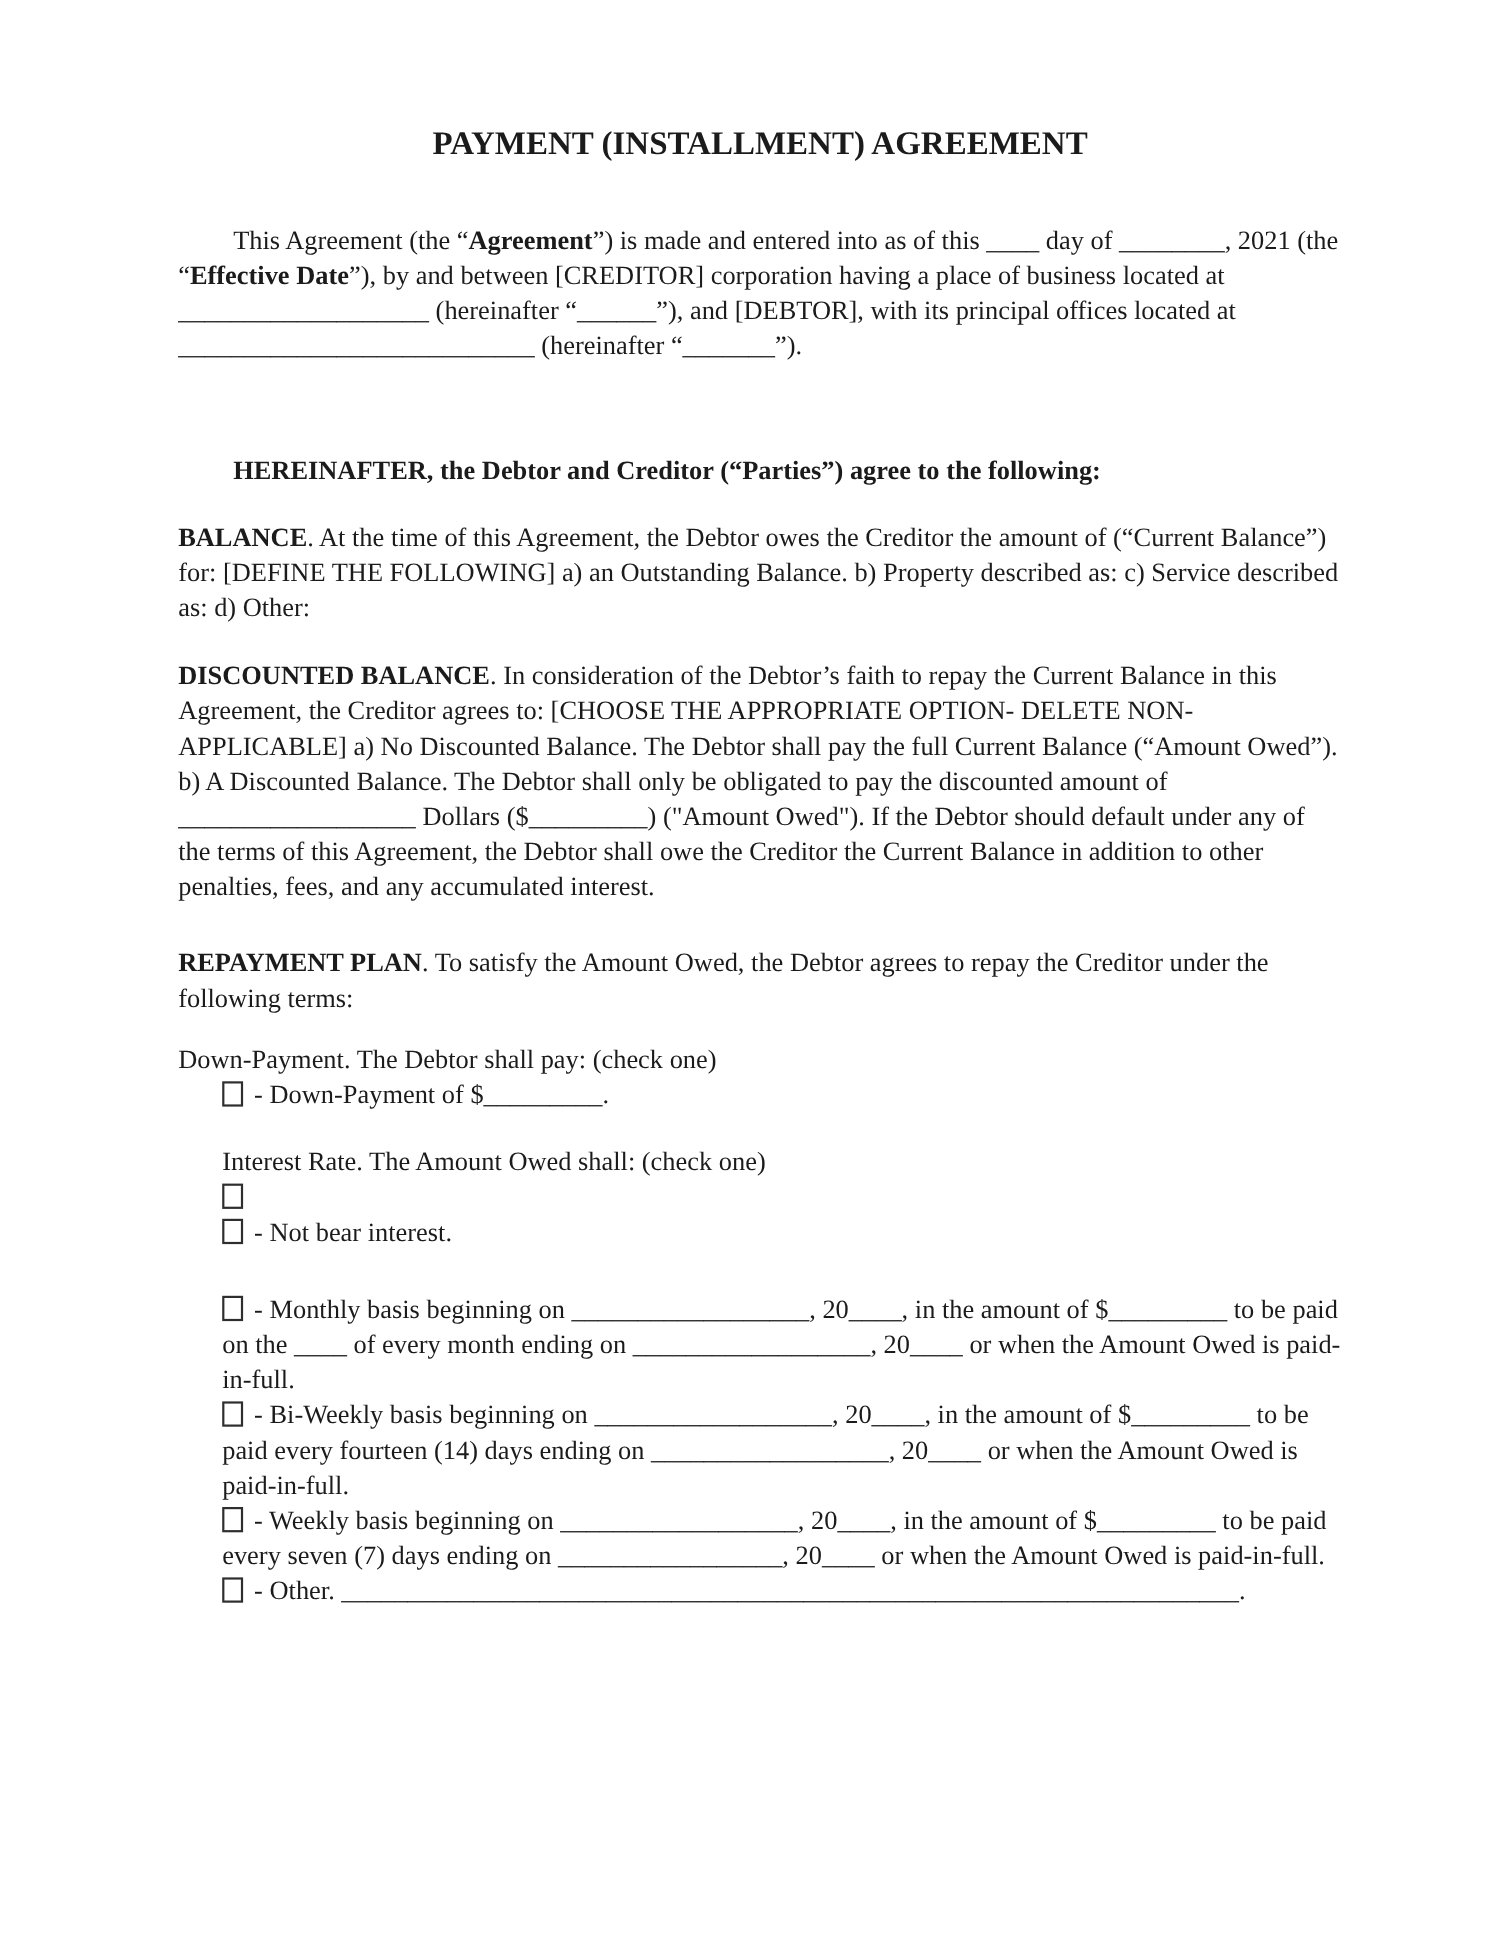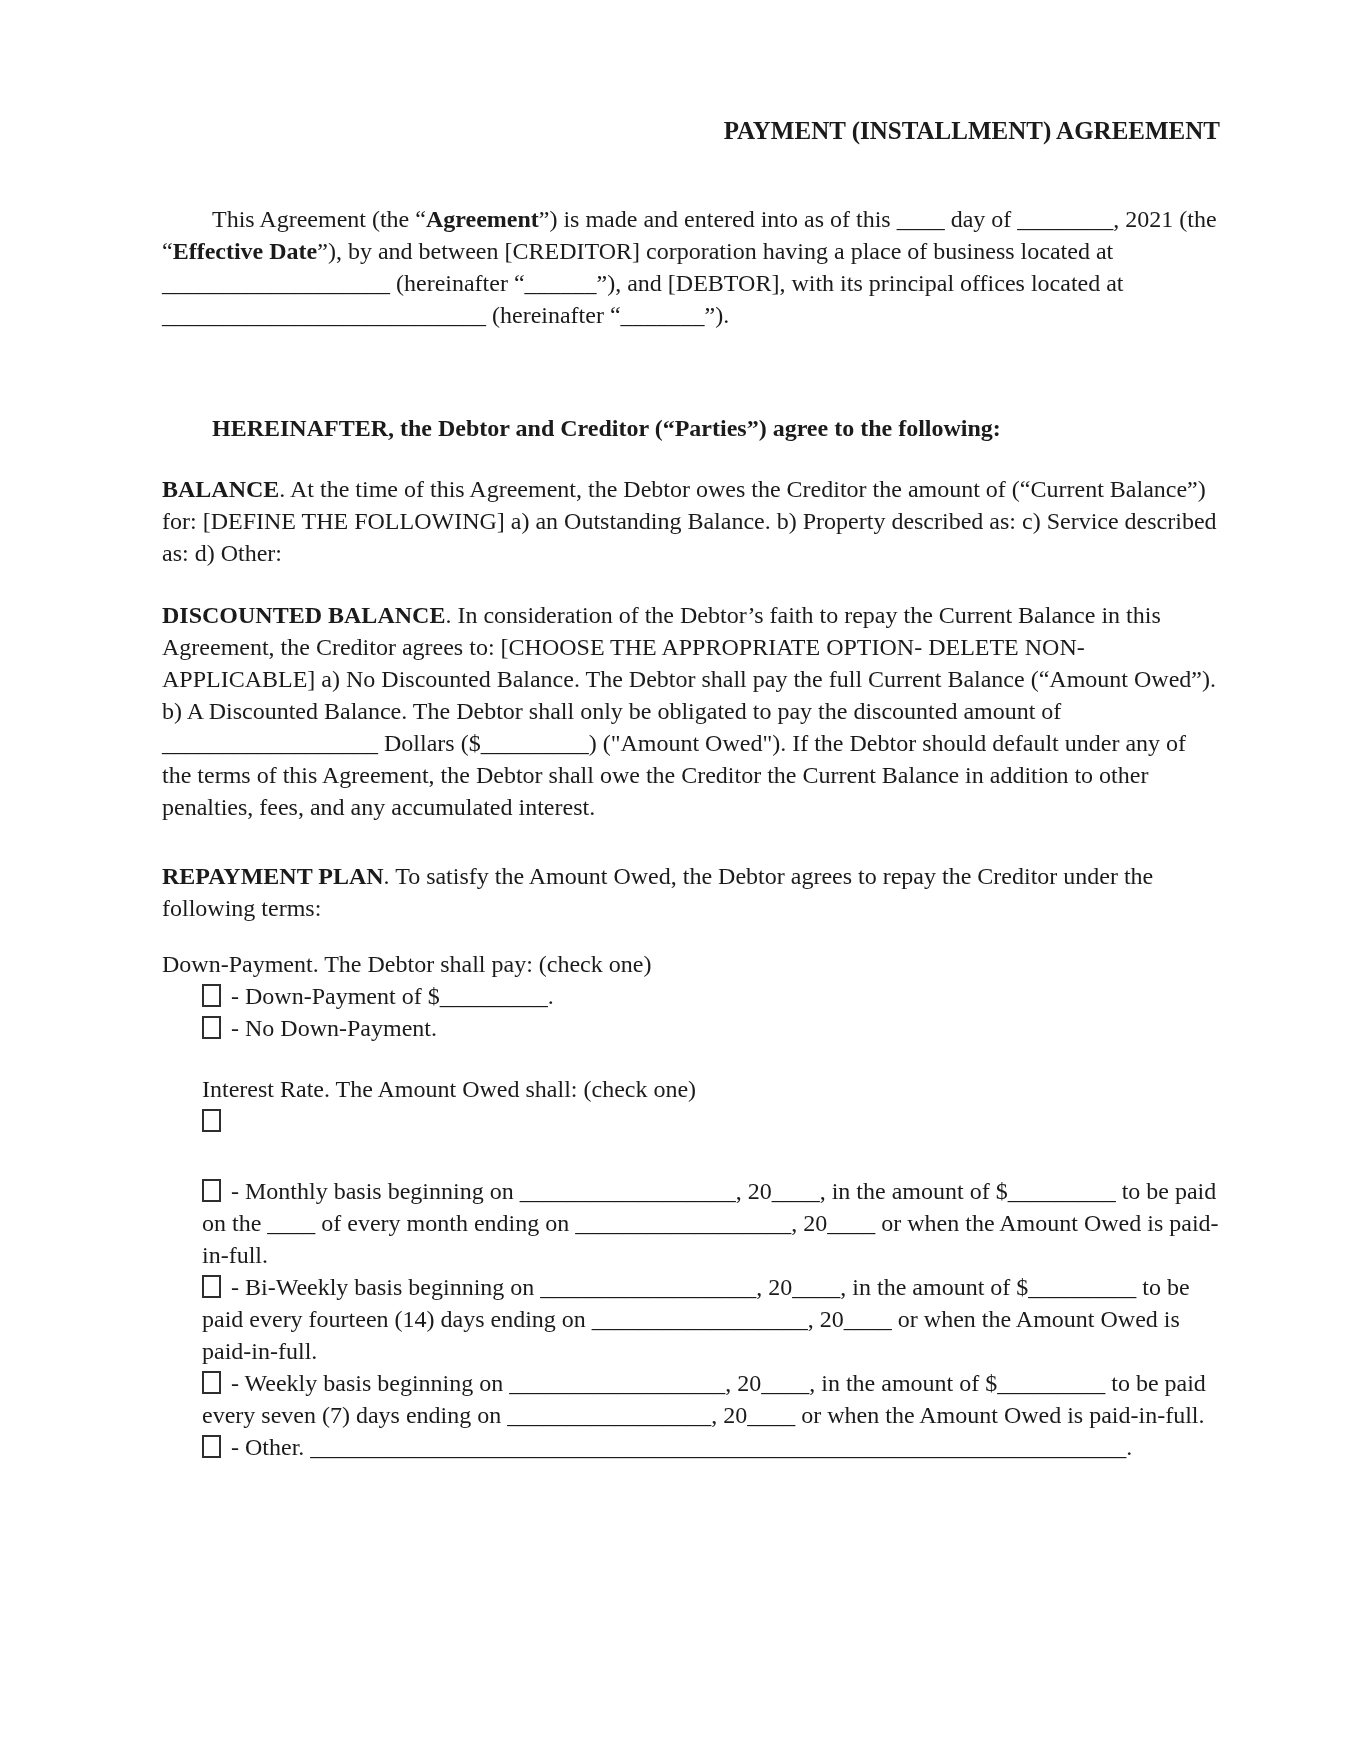--- a/index.html
+++ b/index.html
@@ -14,23 +14,23 @@
     font-size: 24px;
     line-height: 32px;
     color: #1b1b1b;
     overflow: hidden;
   }
   .page {
     padding: 115px 140px 0 162px; 
     box-sizing: border-box;
   }
   .doc-title {
-    font-size: 25px;
+    font-size: 30px;
     font-weight: bold;
-    text-align: right;
+    text-align: center;
     margin: 0 0 56px 0;
     line-height: 32px;
   }
   p { margin: 0; }
   .fi { text-indent: 50px; }           
   .ind { padding-left: 40px; }         
   .m-after-intro      { margin-bottom: 81px; }
   .m-after-here       { margin-bottom: 29px; font-weight: bold; }
   .m-after-balance    { margin-bottom: 30px; }
   .m-after-discounted { margin-bottom: 37px; }
@@ -61,26 +61,26 @@
 
   <p class="m-after-balance"><strong>BALANCE</strong><span>. At the time of this Agreement, the Debtor owes the Creditor the amount of (“Current Balance”) for: [DEFINE THE FOLLOWING] a) an Outstanding Balance. b) Property described as: c) Service described as: d) Other:</span></p>
 
   <p class="m-after-discounted"><strong>DISCOUNTED BALANCE</strong><span>. In consideration of the Debtor’s faith to repay the Current Balance in this Agreement, the Creditor agrees to: [CHOOSE THE APPROPRIATE OPTION- DELETE NON-APPLICABLE] a) No Discounted Balance. The Debtor shall pay the full Current Balance (“Amount Owed”). b) A Discounted Balance. The Debtor shall only be obligated to pay the discounted amount of __________________ Dollars ($_________) ("Amount Owed"). If the Debtor should default under any of the terms of this Agreement, the Debtor shall owe the Creditor the Current Balance in addition to other penalties, fees, and any accumulated interest.</span></p>
 
   <p class="m-after-repayplan"><strong>REPAYMENT PLAN</strong><span>. To satisfy the Amount Owed, the Debtor agrees to repay the Creditor under the following terms:</span></p>
 
   <div class="block-downpayment">
     <p>Down-Payment. The Debtor shall pay: (check one)</p>
     <p class="ind"><span class="cb"></span><span>- Down-Payment of $_________.</span></p>
-    <p class="ind"><span class="cb"></span><span>- No Down-Payment.</span></p>
   </div>
 
   <div class="block-interest">
     <p class="ind">Interest Rate. The Amount Owed shall: (check one)</p>
     <p class="ind"><span class="cb"></span></p>
+    <p class="ind"><span class="cb"></span><span>- Not bear interest.</span></p>
   </div>
 
   <div>
     <p class="ind"><span class="cb"></span><span>- Monthly basis beginning on __________________, 20____, in the amount of $_________ to be paid on the ____ of every month ending on __________________, 20____ or when the Amount Owed is paid-in-full.</span></p>
     <p class="ind"><span class="cb"></span><span>- Bi-Weekly basis beginning on __________________, 20____, in the amount of $_________ to be paid every fourteen (14) days ending on __________________, 20____ or when the Amount Owed is paid-in-full.</span></p>
     <p class="ind"><span class="cb"></span><span>- Weekly basis beginning on __________________, 20____, in the amount of $_________ to be paid every seven (7) days ending on _________________, 20____ or when the Amount Owed is paid-in-full.</span></p>
     <p class="ind"><span class="cb"></span><span>- Other. ____________________________________________________________________.</span></p>
   </div>
 
 </div>

